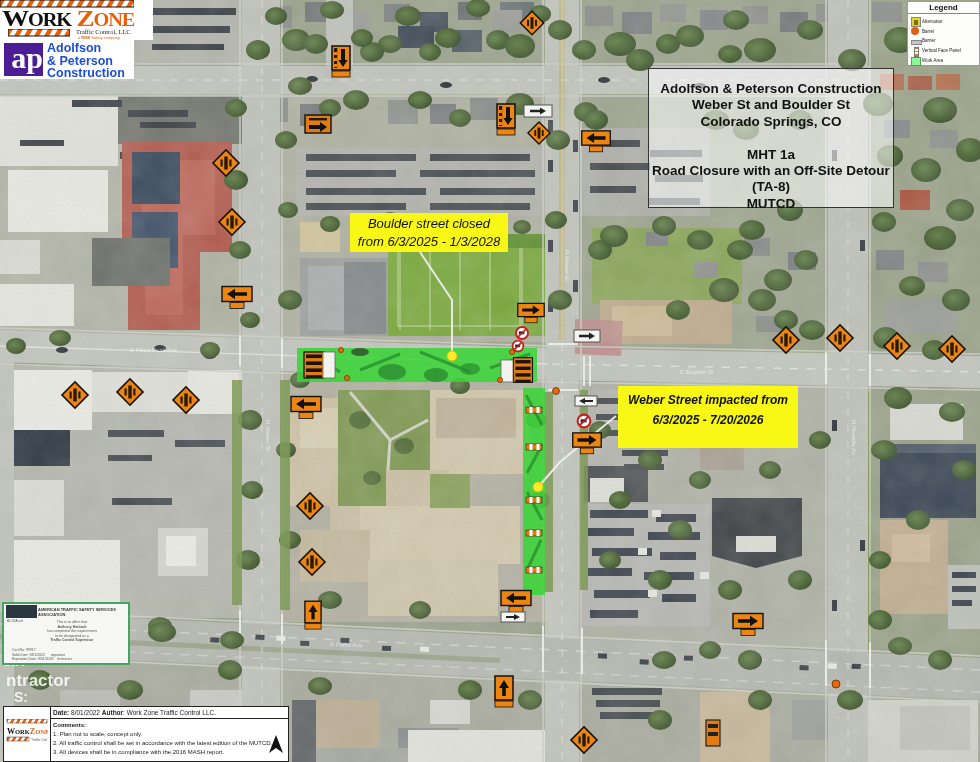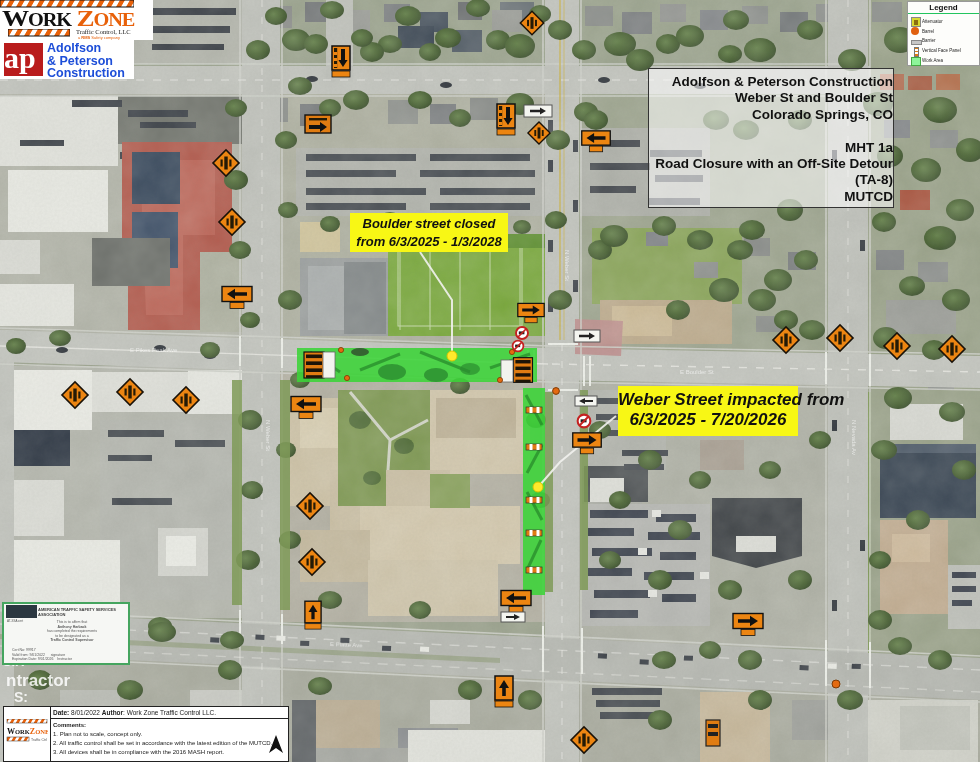--- a/index.html
+++ b/index.html
@@ -815,21 +815,21 @@
 <svg class="abs" style="left:8px;top:29px" width="62" height="8">
         <rect width="62" height="7" fill="url(#hz)" stroke="#111" stroke-width="1"></rect>
       </svg>
 
 <div class="abs" style="left:76px;top:28px;font-size:6.5px;color:#222;font-family:'Liberation Serif',serif">Traffic Control, LLC</div>
 <div class="abs" style="left:78px;top:35px;font-size:4px;color:#e8610a">a <b>RMS</b> Safety company</div>
 </div>
 
 <div class="abs" style="left:0;top:40px;width:134px;height:39px;background:#fff">
 
-<div class="abs" style="left:4px;top:3px;width:39px;height:33px;background:#b91c1c;color:#fff;font-family:'Liberation Serif',serif;font-size:30px;font-weight:bold;text-align:left;line-height:30px">ap</div>
+<div class="abs" style="left:4px;top:3px;width:39px;height:33px;background:#4c1d95;color:#fff;font-family:'Liberation Serif',serif;font-size:30px;font-weight:bold;text-align:right;line-height:30px">ap</div>
 
 <div class="abs" style="left:47px;top:2px;font-size:12.5px;line-height:12.5px;font-weight:bold;color:#1d4ed8">Adolfson<br>&amp; Peterson<br>Construction</div>
 </div>
 
 <div class="abs" style="left:907px;top:1px;width:71px;height:63px;background:#fdfdfb;border:0.5px solid #999">
 
 <div style="text-align:center;font-size:8px;font-weight:bold;border-bottom:1px solid #22c55e;padding:1px 0 1px 0;color:#111">Legend</div>
 
 <div style="position:relative;height:50px">
 
@@ -845,36 +845,36 @@
 <div class="abs" style="left:14px;top:24px;font-size:4.5px;color:#222">Barrier</div>
 
 <div class="abs" style="left:5.5px;top:33px;width:3.5px;height:8px;background:repeating-linear-gradient(0deg,#e07c12 0,#e07c12 1.8px,#fff 1.8px,#fff 3.6px);border:0.5px solid #777"></div>
 <div class="abs" style="left:14px;top:34px;font-size:4.5px;color:#222">Vertical Face Panel</div>
 
 <div class="abs" style="left:3px;top:43px;width:8px;height:7px;background:#8df59a;border:0.5px solid #4a4"></div>
 <div class="abs" style="left:14px;top:44px;font-size:4.5px;color:#222">Work Area</div>
 </div>
 </div>
 
-<div class="abs" style="left:648px;top:68px;width:246px;height:140px;background:rgba(255,255,255,0.55);border:1px solid #333;color:#111;font-weight:bold;font-size:13.5px;text-align:right;line-height:16.4px;padding-top:5px;box-sizing:border-box">
+<div class="abs" style="left:648px;top:68px;width:246px;height:140px;background:rgba(255,255,255,0.55);border:1px solid #333;color:#111;font-weight:bold;font-size:13.5px;text-align:center;line-height:16.4px;padding-top:12px;box-sizing:border-box">
 Adolfson &amp; Peterson Construction<br>
 Weber St and Boulder St<br>
 Colorado Springs, CO<br>
 <br>
 MHT 1a<br>
 Road Closure with an Off-Site Detour<br>
 (TA-8)<br>
 MUTCD
 </div>
 
-<div class="abs" style="left:350px;top:213px;width:158px;height:39px;background:#f8f715;color:#111;font-weight:bold;font-style:italic;font-size:13px;text-align:center;line-height:18px;padding-top:2px;box-sizing:border-box">
+<div class="abs" style="left:350px;top:213px;width:158px;height:39px;background:#f8f715;color:#111;font-weight:normal;font-style:italic;font-size:13px;text-align:center;line-height:18px;padding-top:2px;box-sizing:border-box">
 Boulder street closed<br>from 6/3/2025 - 1/3/2028
 </div>
 
-<div class="abs" style="left:618px;top:386px;width:180px;height:50px;background:#f8f715;color:#111;font-weight:bold;font-style:italic;font-size:17px;text-align:center;line-height:20px;padding-top:4px;box-sizing:border-box;white-space:nowrap">
+<div class="abs" style="left:618px;top:386px;width:180px;height:62px;background:#f8f715;color:#111;font-weight:bold;font-style:italic;font-size:12px;text-align:center;line-height:20px;padding-top:4px;box-sizing:border-box;white-space:nowrap">
 Weber Street impacted from<br>6/3/2025 - 7/20/2026
 </div>
 
 <div class="abs" style="left:2px;top:602px;width:124px;height:59px;background:#f6f7f4;border:2px solid #45a55f">
 
 <div class="abs" style="left:2px;top:1px;width:31px;height:13px;background:#2b3740"></div>
 <div class="abs" style="left:3px;top:15px;font-size:3px;color:#555">AT-SSA cert</div>
 
 <div class="abs" style="left:34px;top:3px;width:88px;font-size:4px;font-weight:bold;color:#3a3a3a;line-height:5px">AMERICAN TRAFFIC SAFETY SERVICES ASSOCIATION</div>
 <div class="abs" style="left:22px;top:16px;width:92px;font-size:3.5px;color:#555;text-align:center;line-height:4.5px">This is to affirm that<br><b>Anthony Harback</b><br>has completed the requirements<br>to be designated as a<br><b>Traffic Control Supervisor</b></div>

